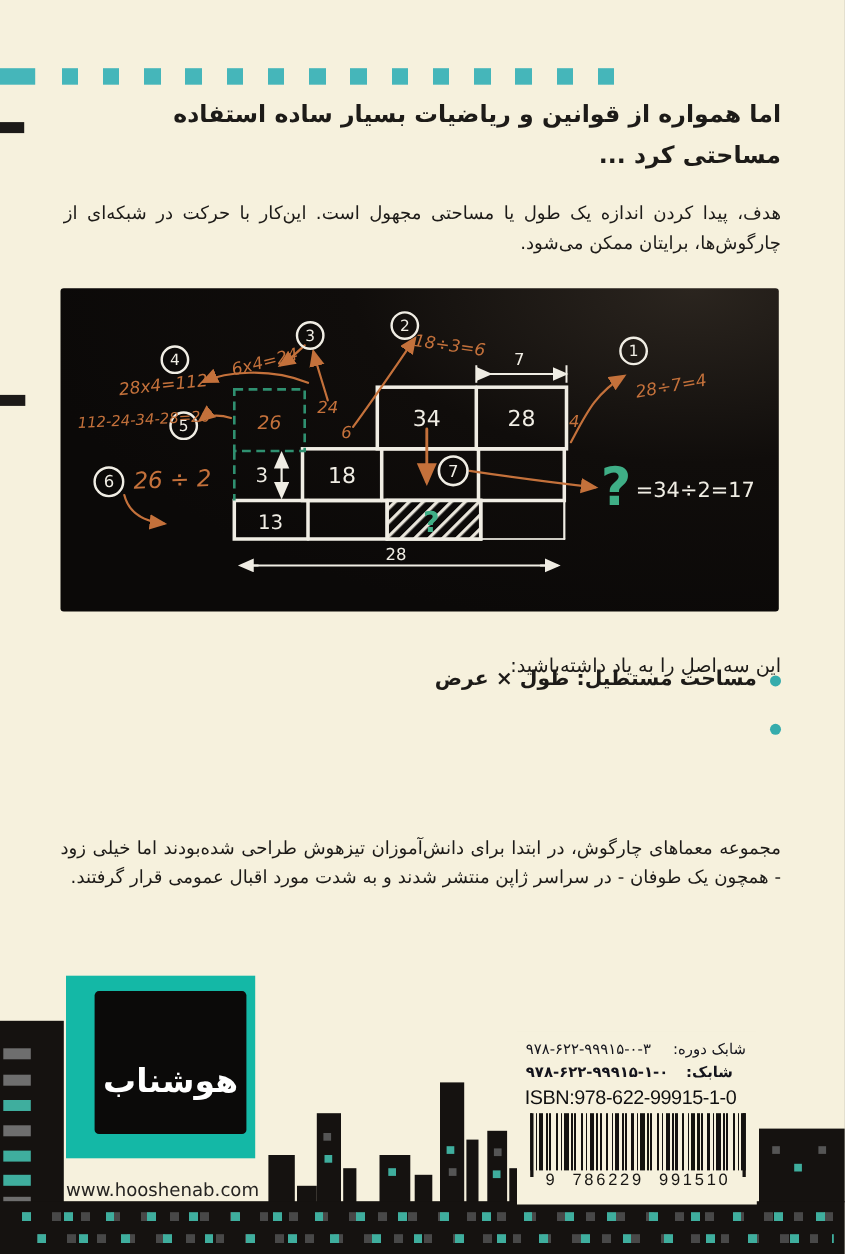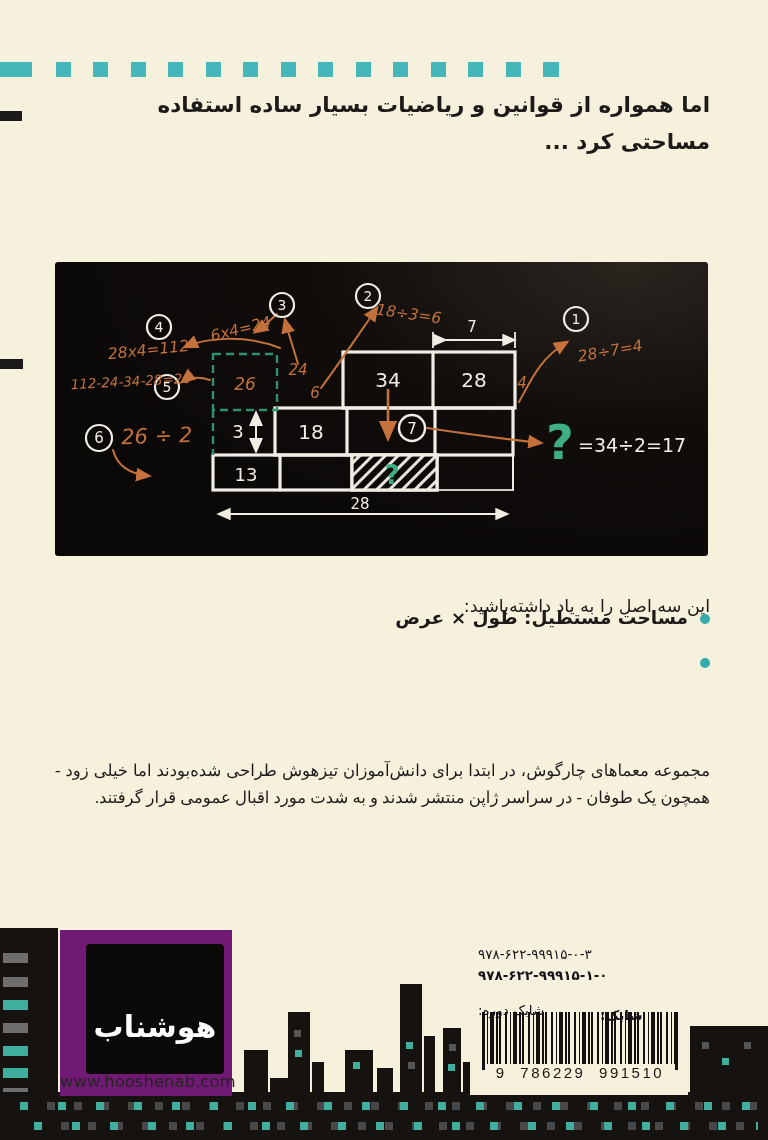--- a/index.html
+++ b/index.html
@@ -26,29 +26,29 @@
   .spine{position:absolute;left:0;top:928px;width:58px;height:212px;background:#151210;}
   .spine-dash{position:absolute;left:3px;width:25px;height:10px;}
   .sd-gray{background:#6e6e6e;} .sd-teal{background:#3fae9e;}
   .base-band{position:absolute;left:0;top:1092px;width:768px;height:48px;background:#151210;}
   .win-row{position:absolute;height:8px;
     background-image:repeating-linear-gradient(90deg,#3fae9e 0 8px,transparent 8px 38px),
                      repeating-linear-gradient(90deg,#484848 0 8px,transparent 8px 27px);}
   .bldg{position:absolute;background:#151210;}
   .win{position:absolute;width:7px;height:7px;}
   .w-teal{background:#3fae9e;} .w-gray{background:#555;}
-  .logo-label{position:absolute;left:60px;top:930px;width:172px;height:166px;background:#701a75;}
+  .logo-label{position:absolute;left:60px;top:887px;width:172px;height:166px;background:#14b8a6;}
   .logo-box{position:absolute;left:86px;top:944px;width:138px;height:130px;background:#0b0a09;border-radius:4px;
     display:flex;align-items:flex-end;justify-content:center;padding-bottom:30px;box-sizing:border-box;}
   .logo-text{color:#fff;font-weight:bold;font-size:30px;letter-spacing:1px;direction:rtl;}
   .website{position:absolute;left:60px;top:1072px;width:172px;text-align:center;font-size:16.5px;color:#262422;}
   .bc-label{position:absolute;left:470px;top:938px;width:218px;height:157px;background:#f6f1dd;}
   .isbn-line{position:absolute;left:478px;width:212px;display:flex;direction:ltr;font-size:13.5px;color:#14141c;}
   .isbn-num{width:122px;direction:ltr;text-align:left;}
-  .isbn-label{flex:1;direction:rtl;text-align:left;margin-top:40px;}
+  .isbn-label{flex:1;direction:rtl;text-align:center;}
   .isbn-latin{position:absolute;left:477px;top:988px;font-family:"Liberation Sans",sans-serif;
     font-size:18px;letter-spacing:-0.4px;color:#101010;font-stretch:condensed;}
   .barcode{position:absolute;left:482px;top:1012px;width:196px;height:52px;
     background:repeating-linear-gradient(90deg,
       #141210 0 2px, transparent 2px 5px,
       #141210 5px 6px, transparent 6px 8px,
       #141210 8px 12px, transparent 12px 14px,
       #141210 14px 16px, transparent 16px 17px,
       #141210 17px 19px, transparent 19px 23px);}
   .bc-guard{position:absolute;top:1012px;width:3px;height:58px;background:#141210;}
@@ -67,20 +67,21 @@
 
   <div class="dash-wide"></div>
   <div class="dash-row"></div>
   <div class="black-dash" style="top:111px;width:22px;height:10px;"></div>
   <div class="black-dash" style="top:359px;width:23px;height:10px;"></div>
 
   <div class="abs fa heading" style="top:87px;right:58px;width:645px;">
     <div>اما همواره از قوانین و ریاضیات بسیار ساده استفاده مساحتی کرد ...</div>
   </div>
 
+  <div class="abs fa para" style="top:180px;right:58px;width:652px;">هدف، پیدا کردن اندازه یک طول یا مساحتی مجهول است. این‌کار با حرکت در شبکه‌ای از چارگوش‌ها، برایتان ممکن می‌شود.</div>
 
   <div class="photo">
     <svg width="653" height="294" viewBox="0 0 653 294">
       <defs>
         <marker id="ao" markerWidth="9" markerHeight="8" refX="6.5" refY="3.5" orient="auto">
           <path d="M0,0 L8,3.5 L0,7 z" fill="#c4713b"></path>
         </marker>
         <marker id="aw" markerWidth="9" markerHeight="8" refX="6.5" refY="3.5" orient="auto">
           <path d="M0,0 L8,3.5 L0,7 z" fill="#f0ede4"></path>
         </marker>
@@ -204,21 +205,21 @@
     <div class="bullet-item">
       <span class="bullet-dot"></span>
       <span class="bullet-text">مساحت مستطیل: طول × عرض</span>
     </div>
     <div class="bullet-item" style="margin-top:6px;">
       <span class="bullet-dot"></span>
     </div>
   </div>
 
   <div class="abs" style="top:757px;right:58px;width:655px;">
-    <div class="fa para" style="margin-bottom:7px;font-family:Liberation Serif, serif;">مجموعه معماهای چارگوش، در ابتدا برای دانش‌آموزان تیزهوش طراحی شده‌بودند اما خیلی زود - همچون یک طوفان - در سراسر ژاپن منتشر شدند و به شدت مورد اقبال عمومی قرار گرفتند.</div>
+    <div class="fa para" style="margin-bottom:7px;">مجموعه معماهای چارگوش، در ابتدا برای دانش‌آموزان تیزهوش طراحی شده‌بودند اما خیلی زود - همچون یک طوفان - در سراسر ژاپن منتشر شدند و به شدت مورد اقبال عمومی قرار گرفتند.</div>
   </div>
 
   <div class="spine"></div>
   <span class="spine-dash sd-gray" style="top:953px;"></span>
   <span class="spine-dash sd-gray" style="top:977px;"></span>
   <span class="spine-dash sd-teal" style="top:1000px;"></span>
   <span class="spine-dash sd-gray" style="top:1023px;"></span>
   <span class="spine-dash sd-teal" style="top:1046px;"></span>
   <span class="spine-dash sd-teal" style="top:1068px;"></span>
   <span class="spine-dash sd-gray" style="top:1088px;"></span>
@@ -252,26 +253,27 @@
   <span class="win w-gray" style="left:744px;top:1042px;"></span>
 
   <div class="logo-label">
     <div class="logo-box" style="left:26px;top:14px;">
       <span class="logo-text">هوشناب</span>
     </div>
   </div>
   <div class="website">www.hooshenab.com</div>
 
   <div class="bc-label"></div>
-  <div class="isbn-line" style="top:946px;flex-direction:column;">
+  <div class="isbn-line" style="top:946px;">
     <span class="isbn-num">۹۷۸-۶۲۲-۹۹۹۱۵-۰-۳</span>
     <span class="isbn-label">شابک دوره:</span>
   </div>
   <div class="isbn-line" style="top:967px;font-weight:bold;">
     <span class="isbn-num">۹۷۸-۶۲۲-۹۹۹۱۵-۱-۰</span>
     <span class="isbn-label">شابک:</span>
   </div>
+  <div class="isbn-latin">ISBN:978-622-99915-1-0</div>
   <div class="barcode"></div>
   <div class="bc-guard" style="left:482px;"></div>
   <div class="bc-guard" style="left:675px;"></div>
   <div class="bc-digits">9 786229 991510</div>
 
 </div>
 
 </body></html>

